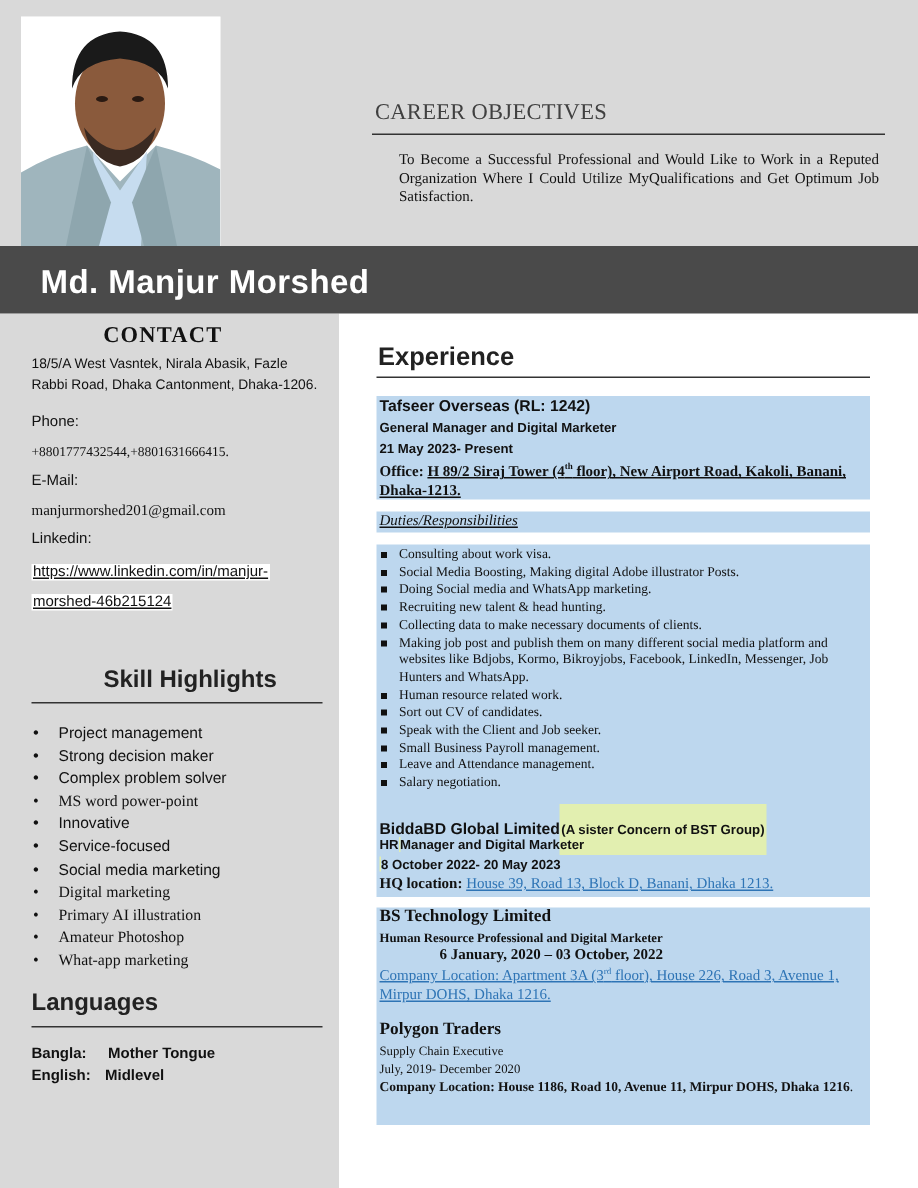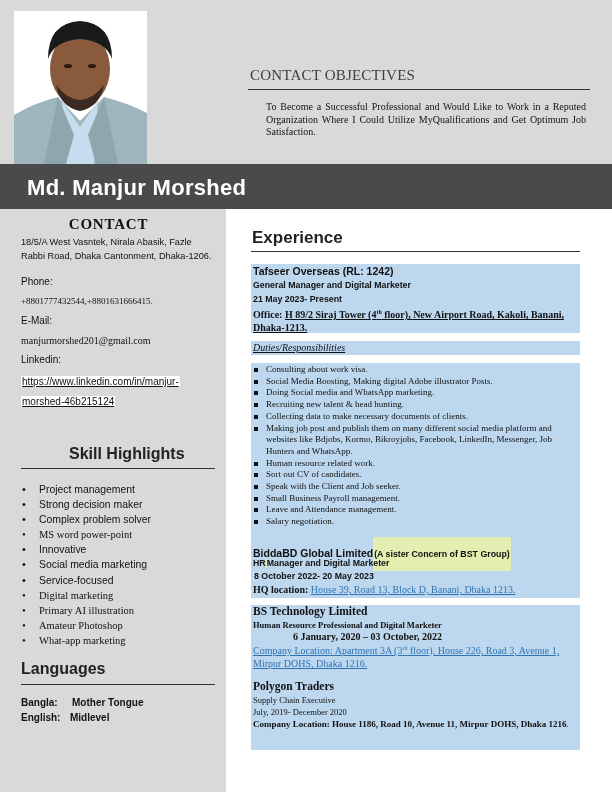--- a/index.html
+++ b/index.html
@@ -70,21 +70,21 @@
     <path d="M44 86 L60 124 L52 153 L30 153 Z" fill="#8ea6ae"></path>
     <path d="M90 86 L74 124 L82 153 L104 153 Z" fill="#8ea6ae"></path>
     <ellipse cx="66" cy="58" rx="30" ry="38" fill="#8a5a3c"></ellipse>
     <path d="M34 48 Q34 12 66 10 Q98 12 98 48 Q92 30 66 28 Q40 30 34 48 Z" fill="#1a1a1a"></path>
     <path d="M42 74 Q66 104 90 74 Q86 96 66 100 Q46 96 42 74 Z" fill="#3a2a22"></path>
     <ellipse cx="54" cy="55" rx="4" ry="2" fill="#2a1a12"></ellipse>
     <ellipse cx="78" cy="55" rx="4" ry="2" fill="#2a1a12"></ellipse>
   </svg>
 </div>
 
-<div class="career-title">CONTACT OBJECTIVES</div>
+<div class="career-title">CAREER OBJECTIVES</div>
 <div class="career-rule"></div>
 <div class="career-text">To Become a Successful Professional and Would Like to Work in a Reputed Organization Where I Could Utilize MyQualifications and Get Optimum Job Satisfaction.</div>
 
 <div class="name-banner"></div>
 <div class="name-text">Md. Manjur Morshed</div>
 
 <div class="contact-title">CONTACT</div>
 <div class="contact-addr">18/5/A West Vasntek, Nirala Abasik, Fazle Rabbi Road, Dhaka Cantonment, Dhaka-1206.</div>
 <div class="c-label" style="top:276px;">Phone:</div>
 <div class="c-val" style="top:296px;">+8801777432544,+8801631666415.</div>
@@ -95,22 +95,22 @@
 <div class="c-link" style="top:396px;">morshed-46b215124</div>
 
 <div class="sec-title" style="left:21px; top:445px; font-size:16px;margin-left:48px;">Skill Highlights</div>
 <div class="sec-rule" style="left:21px; top:468px; width:194px;"></div>
 <ul class="skills">
   <li class="sans">Project management</li>
   <li class="sans">Strong decision maker</li>
   <li class="sans">Complex problem solver</li>
   <li>MS word power-point</li>
   <li class="sans">Innovative</li>
+  <li class="sans">Service-focused</li>
   <li class="sans">Social media marketing</li>
-  <li class="sans">Service-focused</li>
   <li>Digital marketing</li>
   <li>Primary AI illustration</li>
   <li>Amateur Photoshop</li>
   <li>What-app marketing</li>
 </ul>
 
 <div class="sec-title" style="left:21px; top:660px; font-size:16px;">Languages</div>
 <div class="sec-rule" style="left:21px; top:684px; width:194px;"></div>
 <div class="lang" style="top:697px;">
   <span class="k">Bangla:</span><span>Mother Tongue</span>

